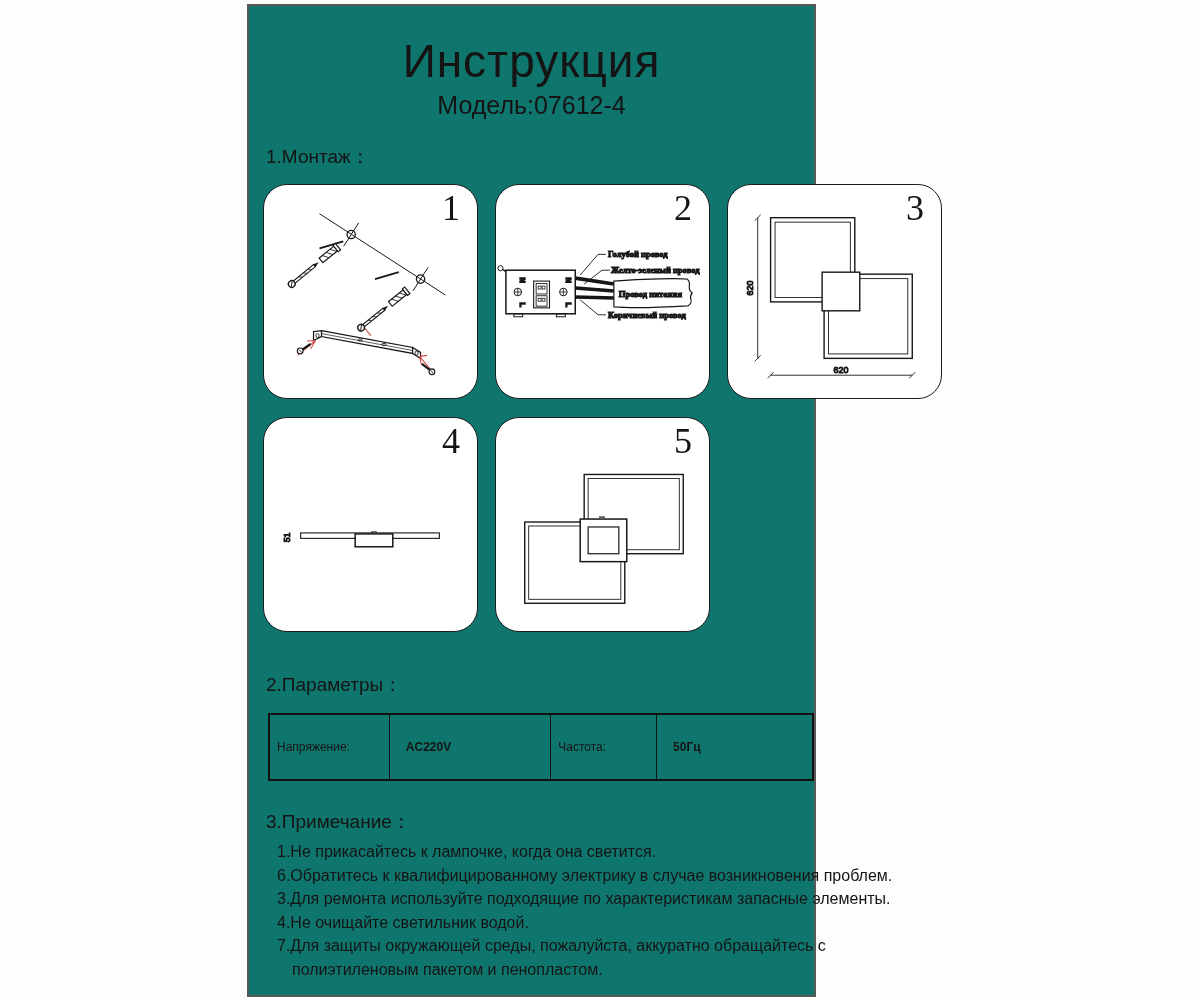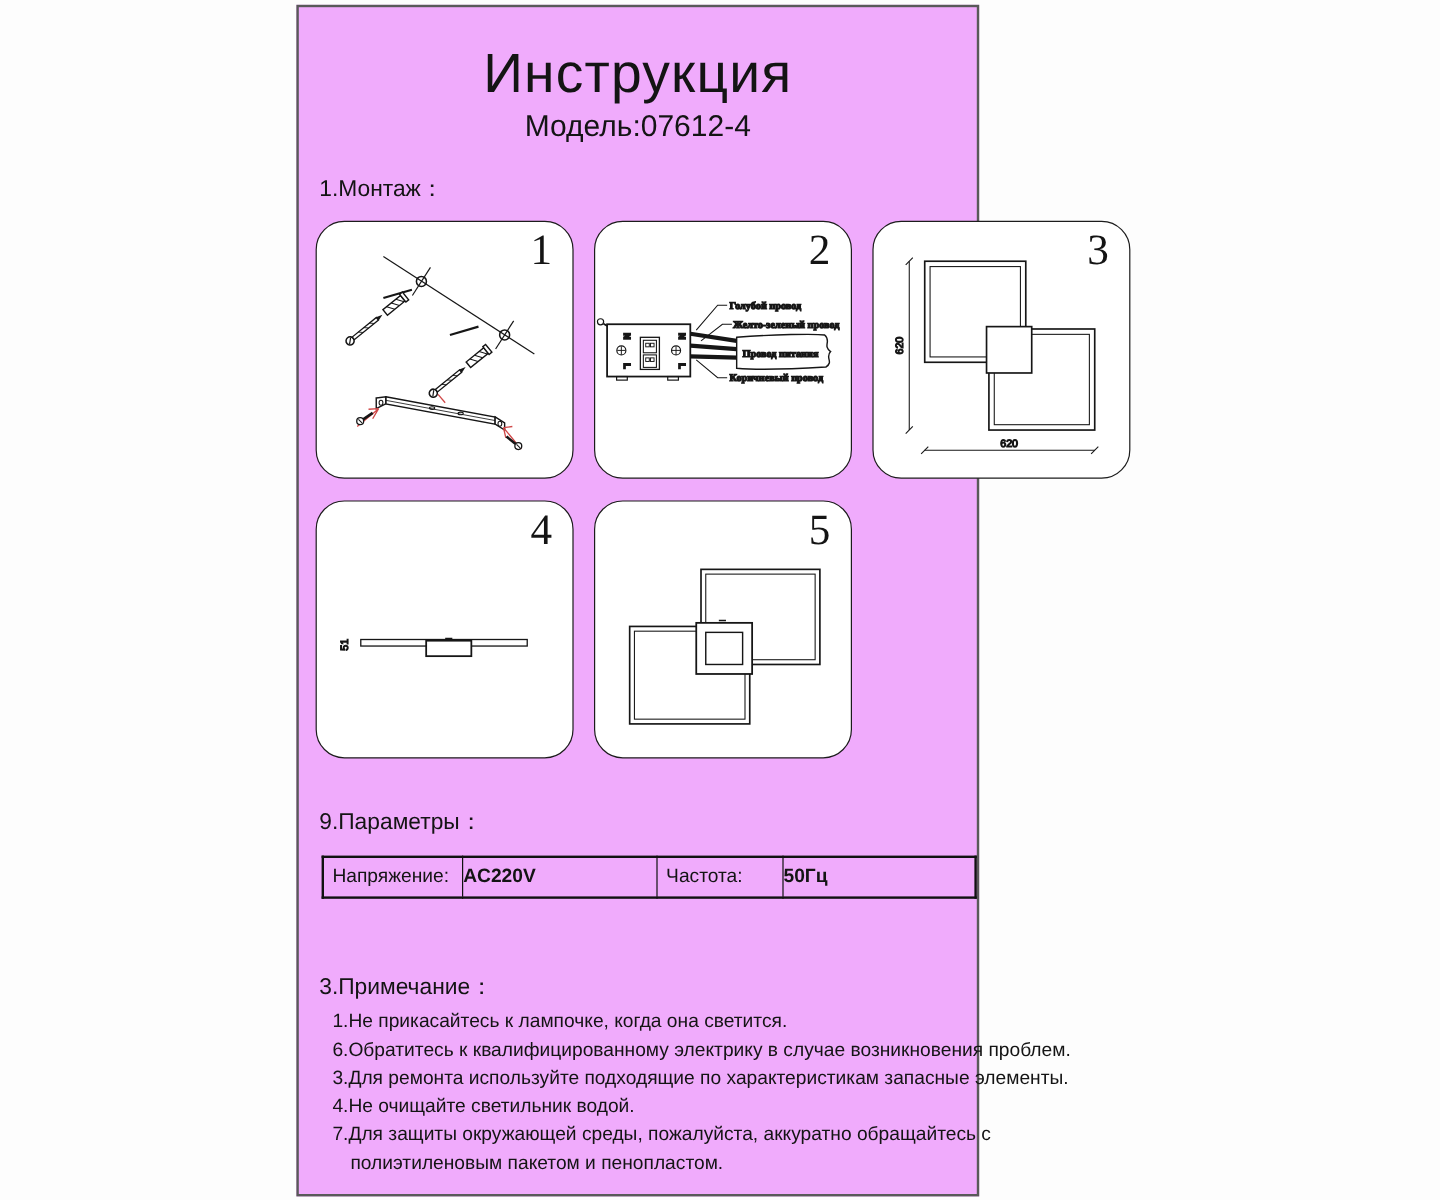--- a/index.html
+++ b/index.html
@@ -1,36 +1,36 @@
 <!DOCTYPE html>
 <html><head>
 <meta charset="utf-8">
 <style>
   html,body{margin:0;padding:0;background:#ffffff;}
   body{width:1200px;height:1000px;font-family:"Liberation Sans","DejaVu Sans",sans-serif;color:#141414;}
   .stage{position:relative;width:1200px;height:1000px;background:#fdfdfd;overflow:hidden;}
   .page{position:absolute;left:247px;top:4px;width:569px;height:993px;box-sizing:border-box;
-        border:2px solid #595959;background:#f0abfc;}
+        border:2px solid #595959;background:#0f766e;}
   .title{position:absolute;top:28px;left:0;width:100%;text-align:center;font-size:46px;
          font-weight:400;letter-spacing:1px;}
   .subtitle{position:absolute;top:85px;left:0;width:100%;text-align:center;font-size:25px;}
   .heading{position:absolute;left:17px;font-size:19px;}
   .h-montage{top:138px;}
   .h-params{top:666px;}
   .h-notes{top:803px;}
   .panel{position:absolute;width:215px;height:215px;box-sizing:border-box;background:#fff;
          border:1.6px solid #1c1c1c;border-radius:24px;}
   .p1{left:14px;top:178px;} .p2{left:246px;top:178px;} .p3{left:478px;top:178px;}
   .p4{left:14px;top:411px;} .p5{left:246px;top:411px;}
   .panel svg{position:absolute;left:0;top:0;width:100%;height:100%;}
   .pnum{position:absolute;top:2px;right:17px;font-family:"Liberation Serif","DejaVu Serif",serif;
         font-size:36px;line-height:1.2;}
   table.params{position:absolute;left:19px;top:707px;border-collapse:collapse;table-layout:fixed;
         border:2.5px solid #111;}
-  .params td{border:1.6px solid #111;height:32px;font-size:16px;padding:0;}
+  .params td{border:1.6px solid #111;height:32px;font-size:12px;padding:16px;}
   .params td.lbl{text-align:left;padding-left:7px;}
   .params td.val{text-align:left;font-weight:bold;}
   .c1{width:110px;} .c2{width:180px;} .c3{width:103px;} .c4{width:182px;}
   .notes{position:absolute;left:28px;top:834px;font-size:16px;line-height:23.6px;white-space:nowrap;}
   .note.cont{padding-left:15px;}
   svg text{fill:#141414;}
   .wirelabel{font-family:"Liberation Serif","DejaVu Serif",serif;font-weight:bold;font-size:8.6px;}
   .dimlabel{font-size:9px;font-family:"Liberation Sans",sans-serif;}
   .termletter{font-size:7.5px;font-weight:bold;font-family:"Liberation Sans",sans-serif;}
 </style>
@@ -225,21 +225,21 @@
           <g>
             <rect x="85" y="102" width="47" height="43" fill="#fff" stroke-width="1.5"></rect>
             <rect x="93" y="110" width="31" height="27" stroke-width="1.2"></rect>
             <line x1="104" y1="100" x2="110" y2="100" stroke-width="1.2"></line>
           </g>
         </g>
       </svg>
       <div class="pnum">5</div>
     </div>
 
-    <div class="heading h-params">9.Параметры：</div>
+    <div class="heading h-params">2.Параметры：</div>
 
     <table class="params">
       <tbody>
           <tr>
         <td class="lbl c1">Напряжение:</td>
         <td class="val c2">AC220V</td>
         <td class="lbl c3">Частота:</td>
         <td class="val c4">50Гц</td>
       </tr>
     </tbody>

